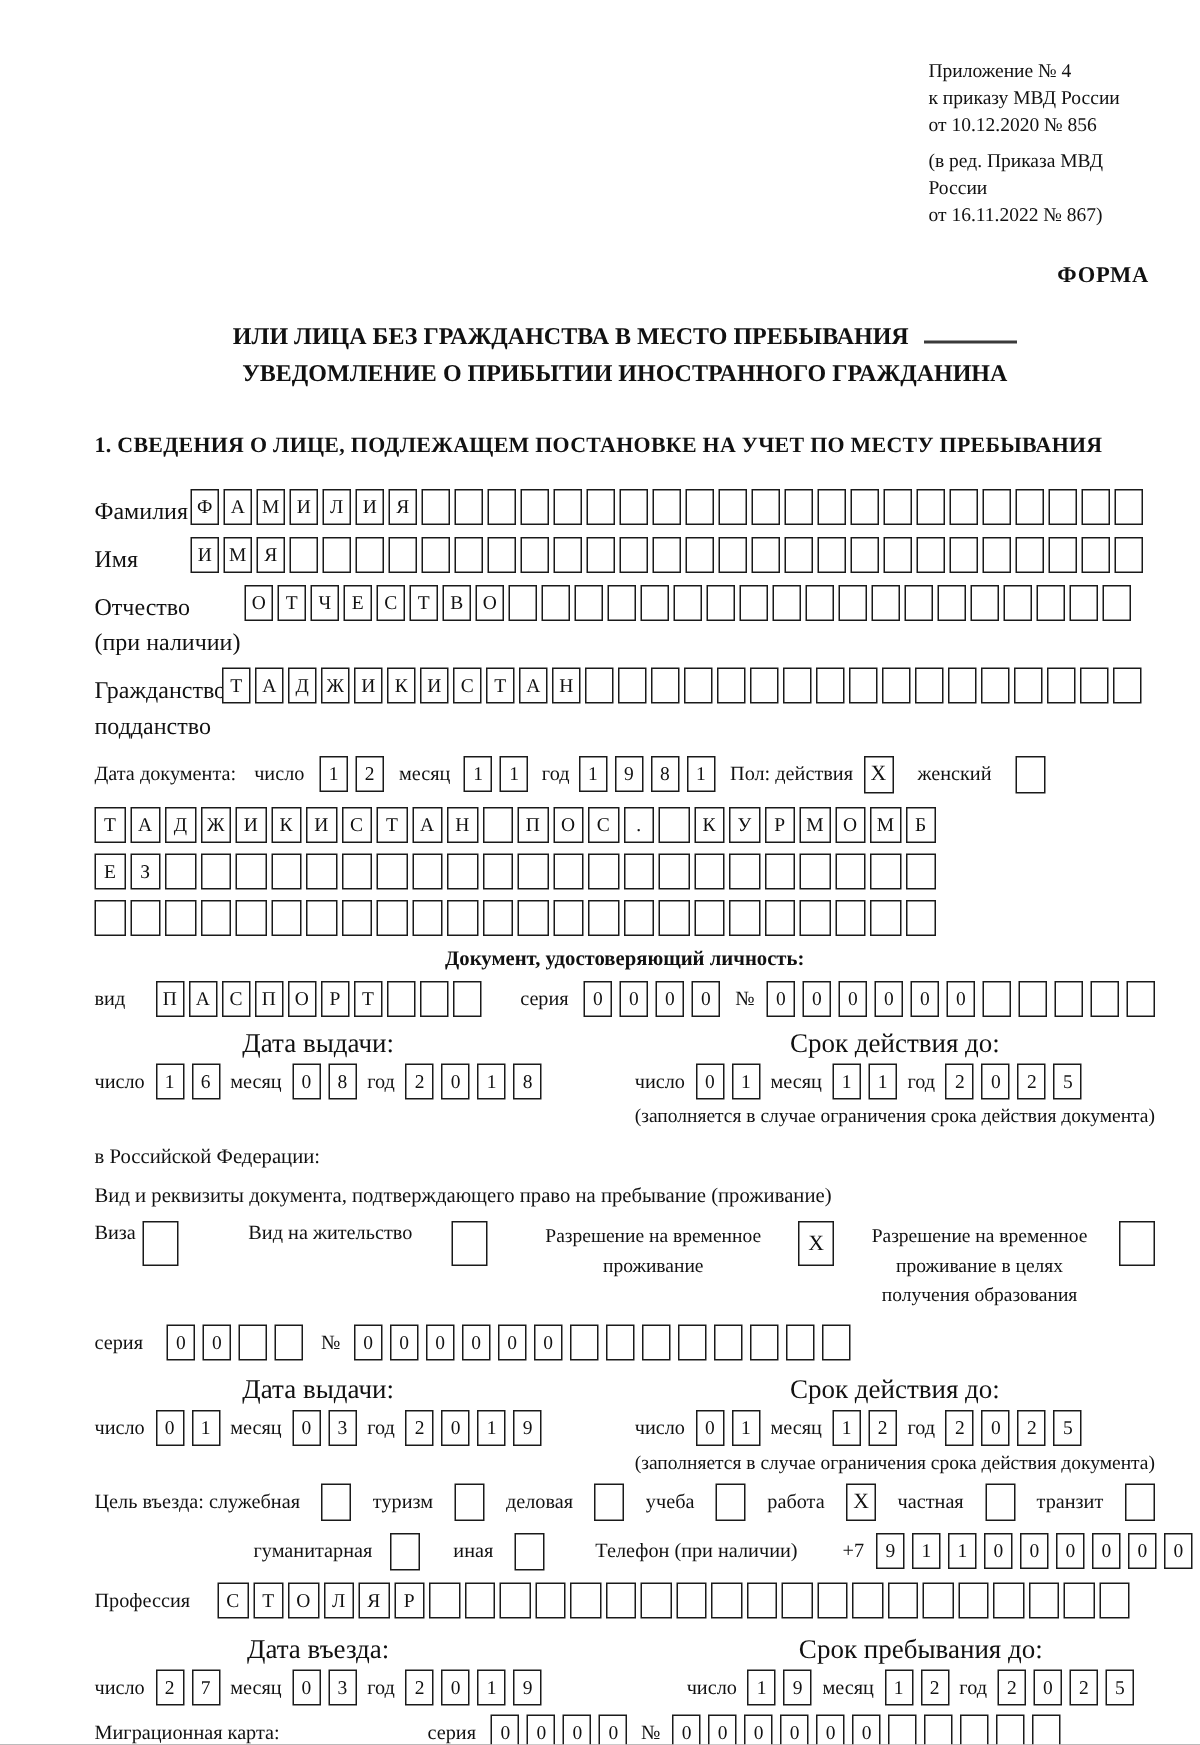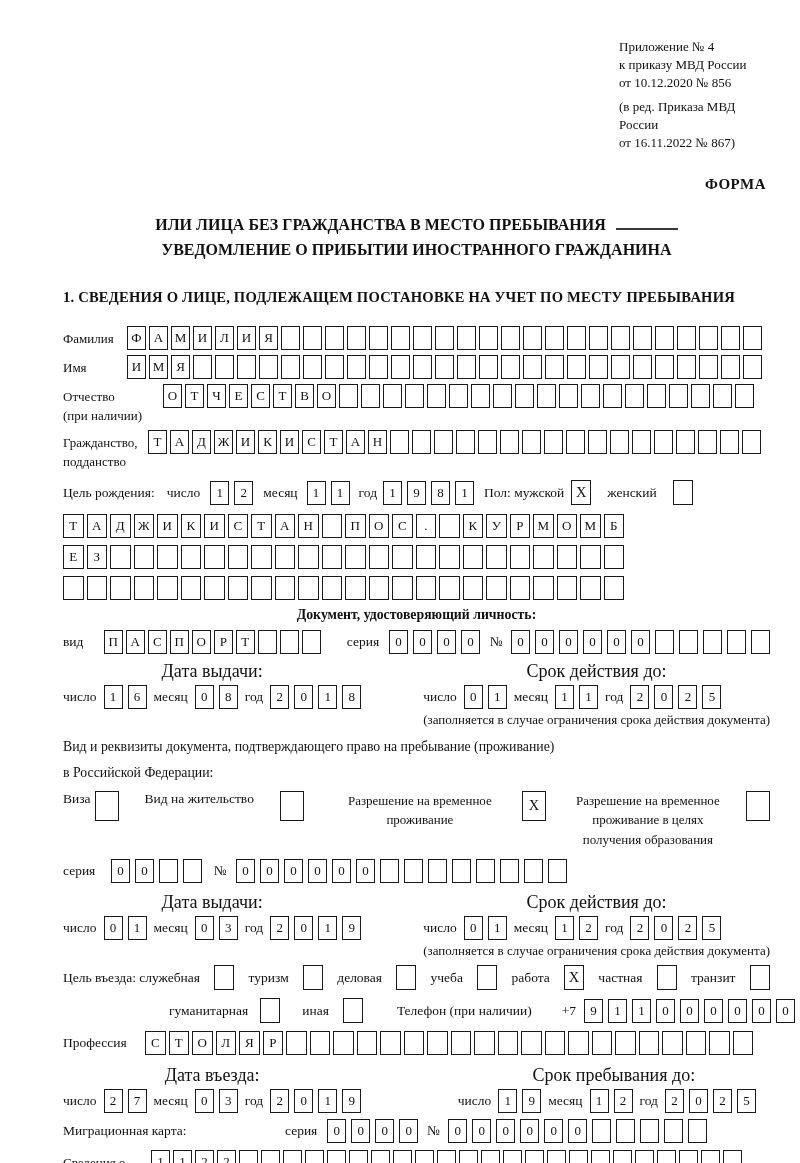--- a/index.html
+++ b/index.html
@@ -11,21 +11,21 @@
   }
   .appendix { margin-left:556px; font-size:13px; line-height:1.4; }
   .appendix .amend { margin-top:5px; }
   .forma { text-align:right; font-weight:bold; font-size:15px; margin:24px 4px 0 0; letter-spacing:.5px; }
   .title { text-align:center; font-weight:bold; font-size:16px; line-height:1.55; margin-top:20px; }
   .uline { display:inline-block; width:62px; border-bottom:2.2px solid #3a3a3a; height:.9em; margin-left:10px; }
   .section-title { font-weight:bold; font-size:14.6px; margin-top:26px; letter-spacing:.2px; }
 
   .content { margin-top:20px; }
   .row { display:flex; align-items:flex-start; margin-bottom:5px; }
-  .lbl { font-size:13px; padding-top:4px; flex:0 0 auto; line-height:1.45; }
+  .lbl { font-size:16px; padding-top:4px; flex:0 0 auto; line-height:1.45; }
   .boxes { display:flex; gap:3px; flex:0 0 auto; }
   .cell {
     width:19px; height:24px; border:1.6px solid #1a1a1a;
     display:flex; align-items:center; justify-content:center;
     font-size:13px; flex:0 0 auto; background:#fff;
   }
   .boxes-w .cell { width:20.5px; }
   .dbx { gap:5px; }
   .stack { display:flex; flex-direction:column; gap:7px; }
 
@@ -220,39 +220,39 @@
           <span class="cell"></span>
           <span class="cell"></span>
           <span class="cell"></span>
           <span class="cell"></span>
           <span class="cell"></span>
           <span class="cell"></span>
         </span>
     </div>
 
     <div class="row" style="align-items:center; margin:8px 0 9px 0;">
-      <span class="w">Цель рождения:</span>
+      <span class="w">Дата документа:</span>
       <span class="w" style="margin-left:12px">число</span>
       <span class="boxes dbx" style="margin-left:10px">
           <span class="cell">1</span>
           <span class="cell">2</span>
         </span>
       <span class="w" style="margin-left:10px">месяц</span>
       <span class="boxes dbx" style="margin-left:9px">
           <span class="cell">1</span>
           <span class="cell">1</span>
         </span>
       <span class="w" style="margin-left:9px">год</span>
       <span class="boxes dbx" style="margin-left:6px">
           <span class="cell">1</span>
           <span class="cell">9</span>
           <span class="cell">8</span>
           <span class="cell">1</span>
         </span>
-      <span class="w" style="margin-left:10px">Пол: мужской</span>
+      <span class="w" style="margin-left:10px">Пол: действия</span>
       <span class="cb cb-s" style="margin-left:7px">X</span>
       <span class="w" style="margin-left:16px">женский</span>
       <span class="cb cb-s" style="margin-left:16px"></span>
     </div>
 
     <div class="row">
       <span class="stack">
         <span class="boxes boxes-w">
             <span class="cell">Т</span>
             <span class="cell">А</span>
@@ -415,28 +415,28 @@
               <span class="cell">0</span>
               <span class="cell">2</span>
               <span class="cell">5</span>
             </span>
         </div>
         <div class="dg-note">(заполняется в случае ограничения срока действия документа)</div>
       </div>
     </div>
 
     <div class="para">
+      <span style="display:block">в Российской Федерации:</span>
       <span style="display:block">Вид и реквизиты документа, подтверждающего право на пребывание (проживание)</span>
-      <span style="display:block">в Российской Федерации:</span>
     </div>
 
     <div class="cbrow">
       <span class="w">Виза</span>
       <span class="cb" style="margin-left:4px"></span>
-      <span class="w" style="margin-left:26px">Вид на жительство</span>
+      <span class="w" style="margin-left:47px">Вид на жительство</span>
       <span class="cb" style="margin-left:26px"></span>
       <span class="cb-block" style="width:188px; margin-left:22px">
         <span style="display:block">Разрешение на временное</span>
         <span style="display:block">проживание</span>
       </span>
       <span class="cb" style="margin-left:8px">X</span>
       <span class="cb-block" style="width:176px; margin-left:14px">
         <span style="display:block">Разрешение на временное</span>
         <span style="display:block">проживание в целях</span>
         <span style="display:block">получения образования</span>

